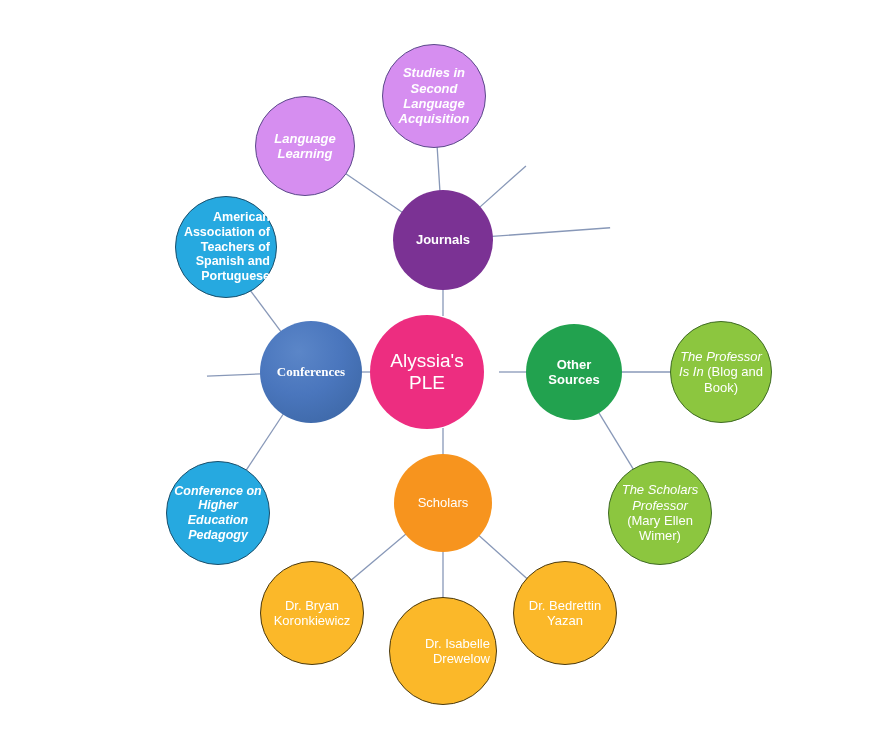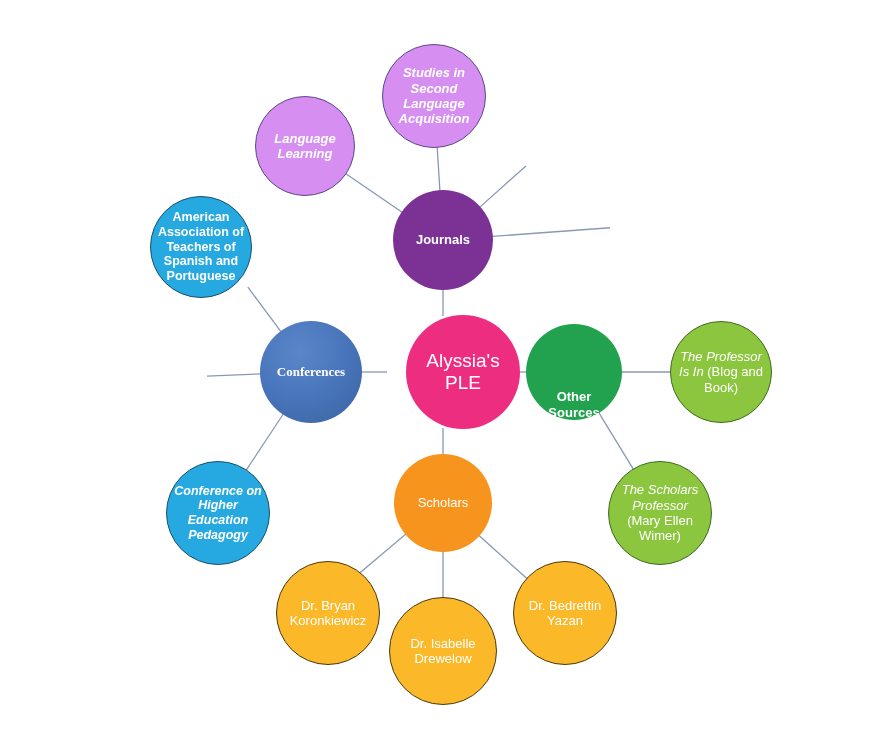--- a/index.html
+++ b/index.html
@@ -120,60 +120,60 @@
       <line x1="281.15426496447947" y1="331.8847647372036" x2="247.8457350355205" y2="287.1152352627964" stroke="#8898b8" stroke-width="1.3"></line>
       <line x1="261.03741893090233" y1="373.9340353962231" x2="206.9618326904796" y2="376.0272838958524" stroke="#8898b8" stroke-width="1.3"></line>
       <line x1="283.4702627086412" y1="413.73863395786657" x2="246.08033203718597" y2="470.4265933629761" stroke="#8898b8" stroke-width="1.3"></line>
       <line x1="621" y1="372" x2="671" y2="372" stroke="#8898b8" stroke-width="1.3"></line>
       <line x1="598.473608438277" y1="412.125334765082" x2="633.4435312691037" y2="469.45974312725144" stroke="#8898b8" stroke-width="1.3"></line>
       <line x1="406.24063919748494" y1="533.8666388418065" x2="351.0568208526722" y2="580.2041962305806" stroke="#8898b8" stroke-width="1.3"></line>
       <line x1="443" y1="551" x2="443" y2="598" stroke="#8898b8" stroke-width="1.3"></line>
       <line x1="478.64904532040305" y1="535.1425818462651" x2="527.1228893470717" y2="578.8485067883433" stroke="#8898b8" stroke-width="1.3"></line>
     </svg>
 
-  <div class="node n-center" id="node-center" style="left: 406px; top: 315px; width: 114px; height: 114px; align-items: center;">
+  <div class="node n-center" id="node-center" style="left: 370px; top: 315px; width: 114px; height: 114px; align-items: center;">
     <span class="label">Alyssia's PLE</span>
   </div>
 
   <div class="node n-hub-journals" id="node-journals" style="left: 393px; top: 190px; width: 100px; height: 100px;">
     <span class="label">Journals</span>
   </div>
   <div class="node n-journal" id="node-studies-in-second-language-acquisition" style="left: 382px; top: 44px; width: 104px; height: 104px;">
     <span class="label">Studies in Second Language Acquisition</span>
   </div>
   <div class="node n-journal" id="node-language-learning" style="left: 255px; top: 96px; width: 100px; height: 100px;">
     <span class="label">Language Learning</span>
   </div>
 
   <div class="node n-hub-conferences" id="node-conferences" style="left: 260px; top: 321px; width: 102px; height: 102px; font-family: Liberation Serif, serif;">
     <span class="label">Conferences</span>
   </div>
-  <div class="node n-conference" id="node-american-association-of-teachers-of-spanish-and-portuguese" style="left: 150px; top: 196px; width: 102px; height: 102px;">
+  <div class="node n-conference" id="node-american-association-of-teachers-of-spanish-and-portuguese" style="left: 175px; top: 196px; width: 102px; height: 102px; text-align: right;">
     <span class="label">American Association of Teachers of Spanish and Portuguese</span>
   </div>
   <div class="node n-conference italic" id="node-conference-on-higher-education-pedagogy" style="left: 166px; top: 461px; width: 104px; height: 104px;">
     <span class="label">Conference on Higher Education Pedagogy</span>
   </div>
 
-  <div class="node n-hub-other" id="node-other-sources" style="left: 526px; top: 324px; width: 96px; height: 96px; align-items: flex-end;">
+  <div class="node n-hub-other" id="node-other-sources" style="left: 526px; top: 324px; width: 96px; height: 96px;">
     <span class="label">Other Sources</span>
   </div>
   <div class="node n-other" id="node-the-professor-is-in" style="left: 670px; top: 321px; width: 102px; height: 102px;">
     <span class="label"><span class="ital">The Professor Is In</span><span> (Blog and Book)</span></span>
   </div>
   <div class="node n-other" id="node-the-teaching-professor" style="left: 608px; top: 461px; width: 104px; height: 104px;">
     <span class="label"><span class="ital">The Scholars Professor</span><span> (Mary Ellen Wimer)</span></span>
   </div>
 
   <div class="node n-hub-scholars" id="node-scholars" style="left: 394px; top: 454px; width: 98px; height: 98px;">
     <span class="label">Scholars</span>
   </div>
-  <div class="node n-scholar" id="node-dr-bryan-koronkiewicz" style="left: 276px; top: 561px; width: 104px; height: 104px;">
+  <div class="node n-scholar" id="node-dr-bryan-koronkiewicz" style="left: 260px; top: 561px; width: 104px; height: 104px;">
     <span class="label">Dr. Bryan Koronkiewicz</span>
   </div>
-  <div class="node n-scholar" id="node-dr-isabelle-drewelow" style="left: 389px; top: 597px; width: 108px; height: 108px;">
+  <div class="node n-scholar" id="node-dr-isabelle-drewelow" style="left: 389px; top: 597px; width: 108px; height: 108px; text-align: right;">
     <span class="label">Dr. Isabelle Drewelow</span>
   </div>
   <div class="node n-scholar" id="node-dr-bedrettin-yazan" style="left: 513px; top: 561px; width: 104px; height: 104px;">
     <span class="label">Dr. Bedrettin Yazan</span>
   </div>
 
 </div>
 
 </body></html>

